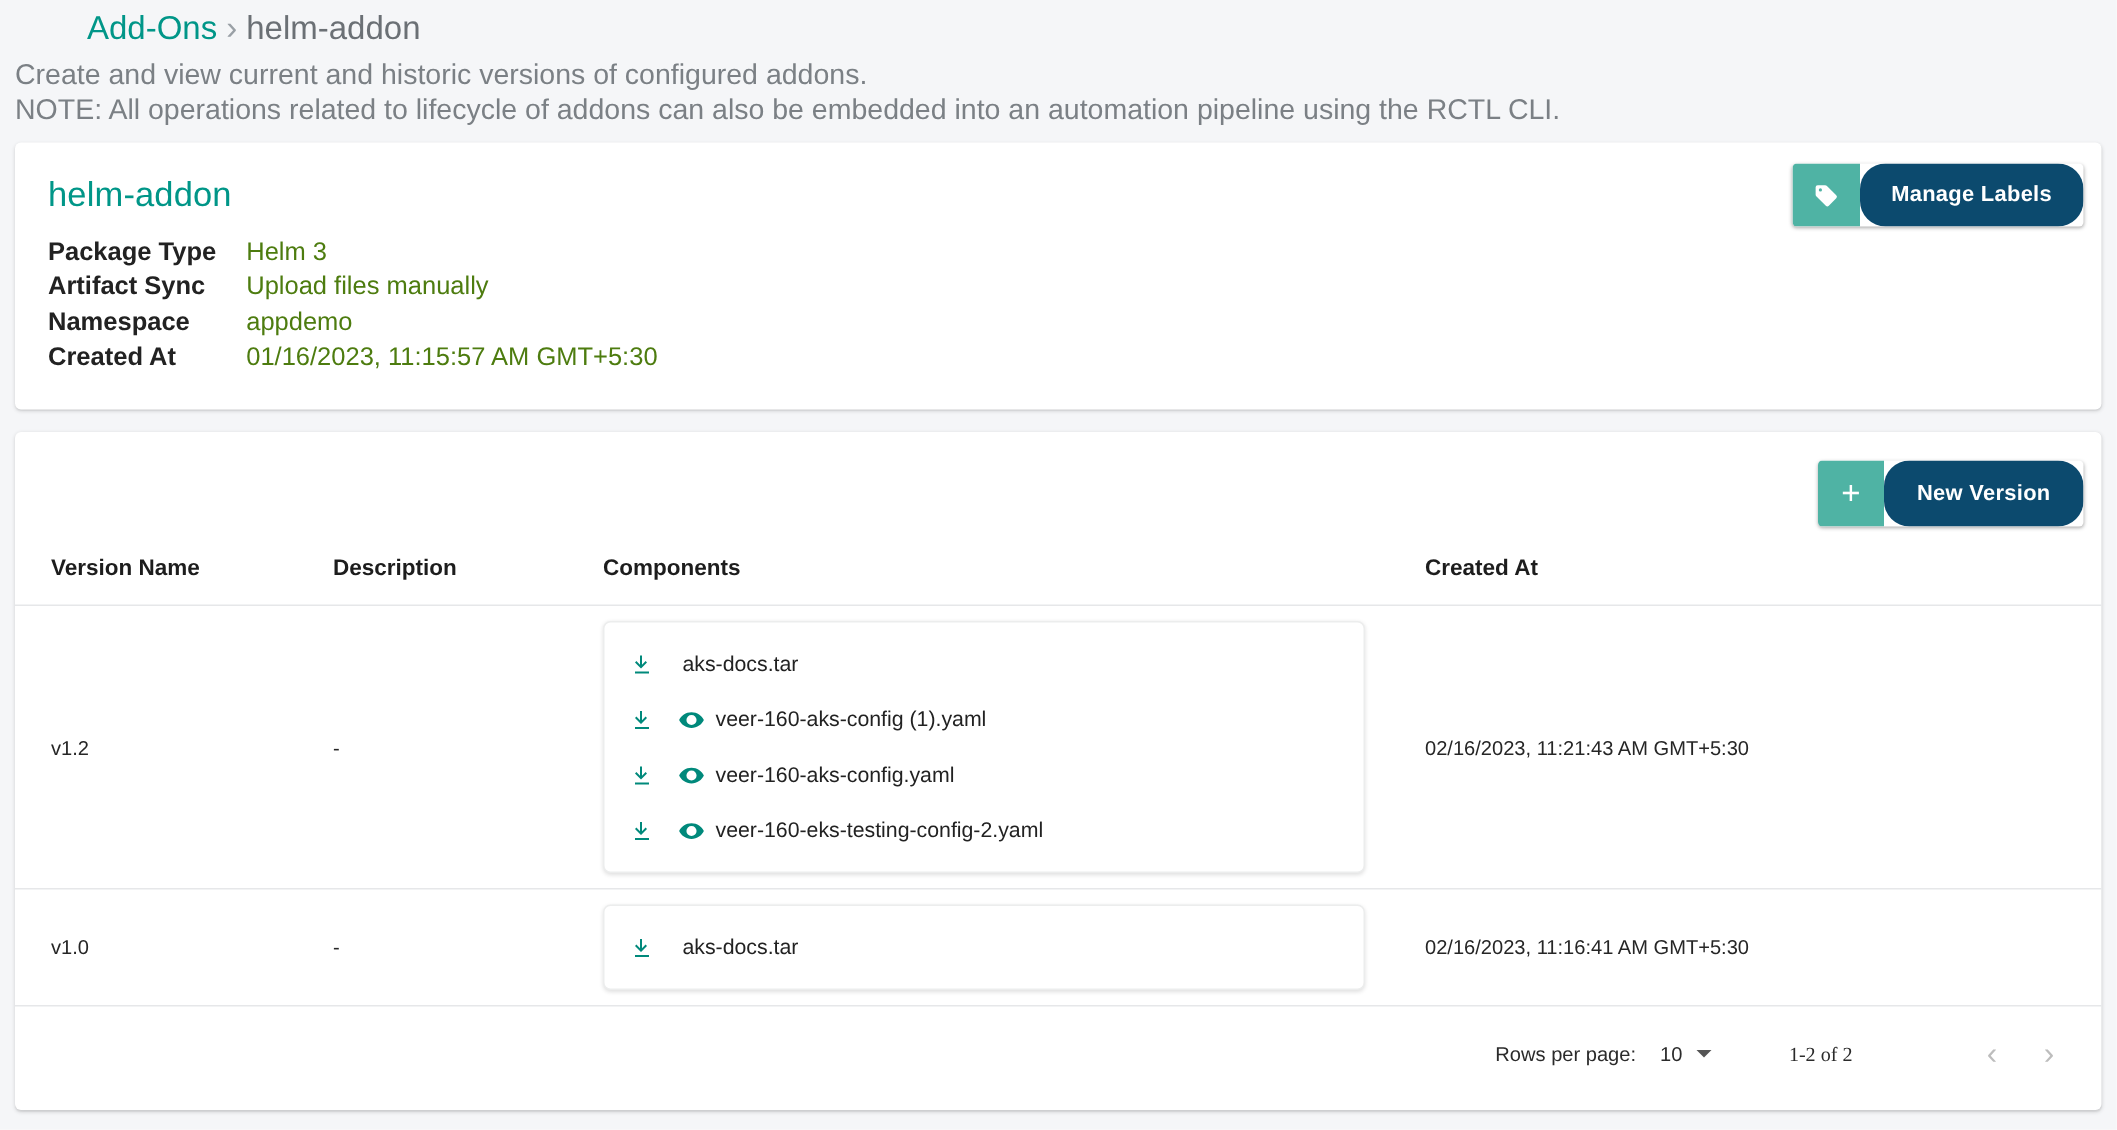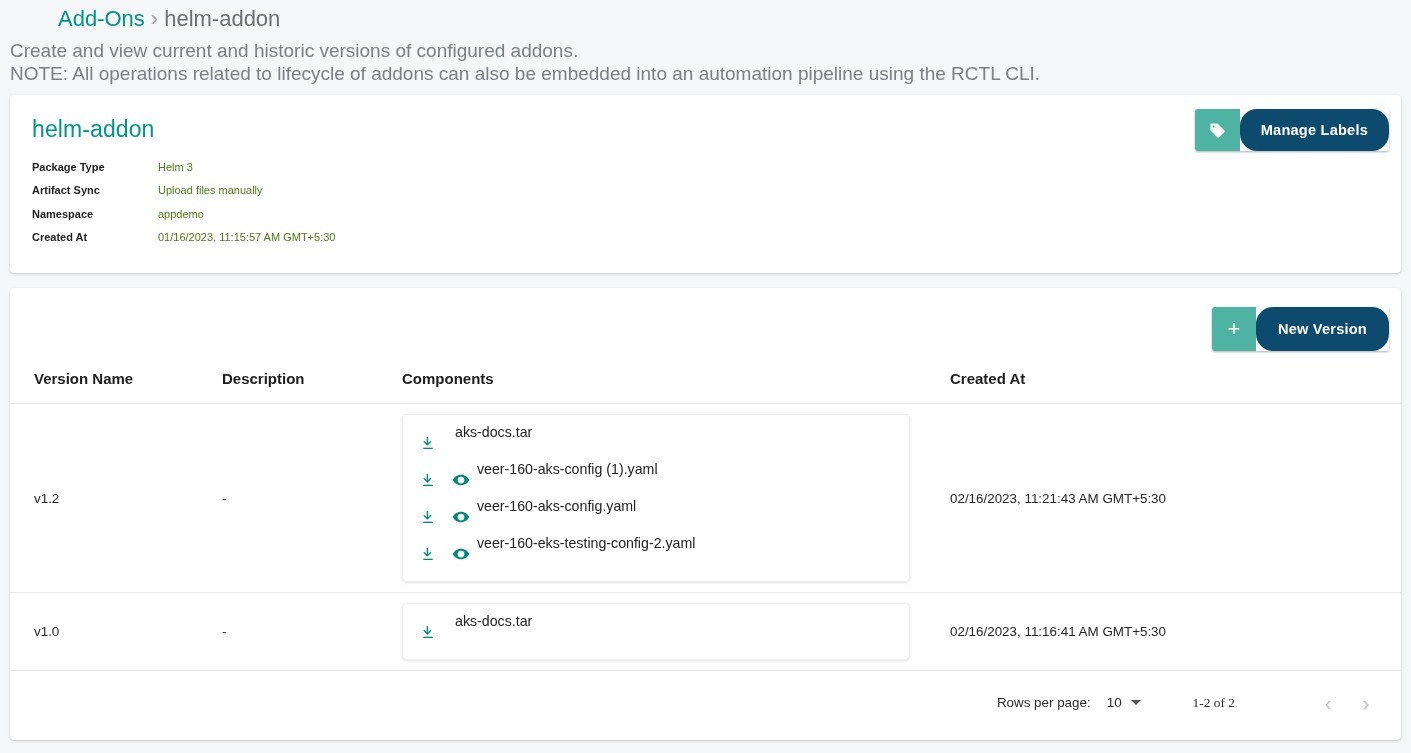--- a/index.html
+++ b/index.html
@@ -48,21 +48,21 @@
   .addon-title {
     color: #009688;
     font-size: 23px;
     font-weight: 400;
     line-height: 28px;
     margin-bottom: 13px;
     letter-spacing: .1px;
   }
   .meta-table { border-collapse: collapse; }
   .meta-table td {
-    font-size: 11px;
+    font-size: 17px;
     line-height: 23.3px;
     padding: 0;
     vertical-align: top;
     white-space: nowrap;
   }
   .meta-key { font-weight: bold; color: #222; padding-right: 20px !important; width: 126px; }
   .meta-val { color: #4d7c0f; }
 
   
   .btn {
@@ -129,20 +129,21 @@
   .comp-box {
     background: #ffffff;
     border-radius: 5px;
     border: 1px solid #eceded;
     box-shadow: 0 1px 3px rgba(0,0,0,.13);
     padding: 9px 0;
     width: 508px;
   }
   .comp-row {
     display: flex;
+    align-items: center;
     height: 37px;
     padding: 0 14px;
   }
   .comp-icons {
     display: flex;
     align-items: center;
     width: 60px;
     flex: 0 0 60px;
   }
   .icon-btn {

